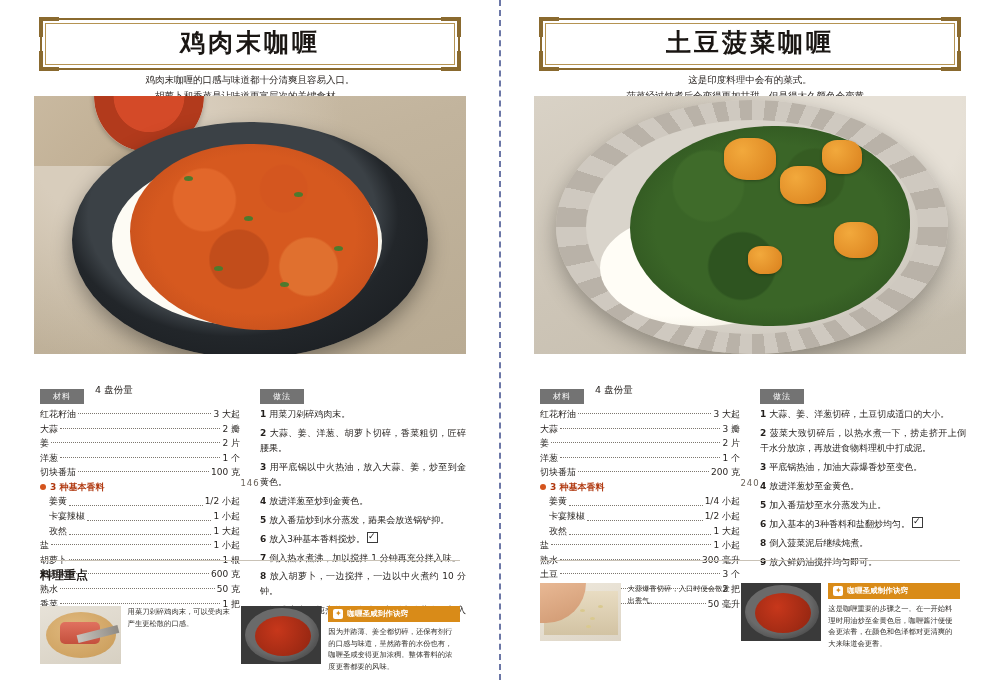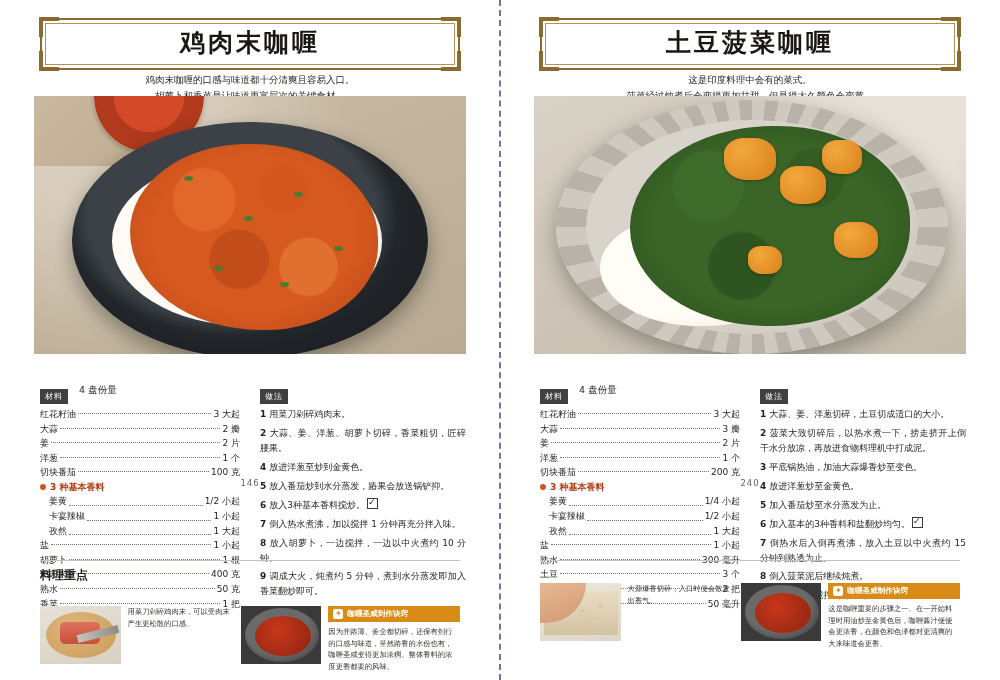--- a/index.html
+++ b/index.html
@@ -95,22 +95,22 @@
      background:
        radial-gradient(circle at 28% 30%, #3f6b2a 0 14%, rgba(0,0,0,0) 15%),
        radial-gradient(circle at 66% 26%, #355c22 0 12%, rgba(0,0,0,0) 13%),
        radial-gradient(circle at 40% 70%, #2e5420 0 15%, rgba(0,0,0,0) 16%),
        radial-gradient(ellipse at 50% 50%, #3a6527 0 58%, #27481b 100%);}
   .potato{position:absolute;border-radius:38% 42% 40% 44%;
      background:radial-gradient(circle at 35% 30%,#f2a93c,#d97f1c);box-shadow:0 1px 3px rgba(0,0,0,.3);}
 
   
   .tag{
-    display:inline-block;background:#404040;color:#fff;font-size:8px;
-    padding:2px 5px;letter-spacing:1px;vertical-align:middle;margin-top:17px;
+    display:inline-block;background:#737373;color:#fff;font-size:8px;
+    padding:2px 13px;letter-spacing:1px;vertical-align:middle;margin-top:17px;
   }
   .ing{
     position:absolute;left:40px;top:372px;width:200px;
   }
   .ing .head{margin-bottom:3px;}
   .ing .head .srv{font-size:9.5px;margin-left:6px;}
   .ing ul{list-style:none;margin:0;padding:0;}
   .ing li{
     display:flex;align-items:baseline;font-size:9px;line-height:1.62;
     white-space:nowrap;
@@ -274,21 +274,21 @@
             <span class="amt">1 小起</span>
           </li>
           <li>
             <span class="nm">胡萝卜</span>
             <span class="dots"></span>
             <span class="amt">1 根</span>
           </li>
           <li>
             <span class="nm">鸡肉末</span>
             <span class="dots"></span>
-            <span class="amt">400 克</span>
+            <span class="amt">600 克</span>
           </li>
           <li>
             <span class="nm">熟水</span>
             <span class="dots"></span>
             <span class="amt">50 克</span>
           </li>
           <li>
             <span class="nm">香菜</span>
             <span class="dots"></span>
             <span class="amt">1 把</span>
@@ -296,20 +296,21 @@
         </ul>
     </div>
 
     <div class="steps">
       <div class="head">
         <span class="tag">做法</span>
       </div>
       <ol id="st-l">
           <li><span class="n">1</span><span>用菜刀剁碎鸡肉末。</span></li>
           <li><span class="n">2</span><span>大蒜、姜、洋葱、胡萝卜切碎，香菜粗切，匠碎腰果。</span></li>
+          <li><span class="n">3</span><span>用平底锅以中火热油，放入大蒜、姜，炒至到金黄色。</span></li>
           <li><span class="n">4</span><span>放进洋葱至炒到金黄色。</span></li>
           <li><span class="n">5</span><span>放入番茄炒到水分蒸发，蹖果会放送锅铲抑。</span></li>
           <li><span class="n">6</span><span>放入3种基本香料搅炒。</span><span class="chk"></span></li>
           <li><span class="n">7</span><span>倒入热水煮沸，加以搅拌 1 分钟再充分拌入味。</span></li>
           <li><span class="n">8</span><span>放入胡萝卜，一边搅拌，一边以中火煮约 10 分钟。</span></li>
           <li><span class="n">9</span><span>调成大火，炖煮约 5 分钟，煮到水分蒸发即加入香菜翻炒即可。</span></li>
         </ol>
     </div>
 
     <div class="bottom">
@@ -449,21 +450,20 @@
       <div class="head">
         <span class="tag">做法</span>
       </div>
       <ol id="st-r">
           <li><span class="n">1</span><span>大蒜、姜、洋葱切碎，土豆切成适口的大小。</span></li>
           <li><span class="n">2</span><span>菠菜大致切碎后，以热水煮一下，捞走挤开上倒干水分放凉，再放进食物料理机中打成泥。</span></li>
           <li><span class="n">3</span><span>平底锅热油，加油大蒜爆香炒至变色。</span></li>
           <li><span class="n">4</span><span>放进洋葱炒至金黄色。</span></li>
           <li><span class="n">5</span><span>加入番茄炒至水分蒸发为止。</span></li>
           <li><span class="n">6</span><span>加入基本的3种香料和盐翻炒均匀。</span><span class="chk"></span></li>
-          <li><span class="n">7</span><span>倒热水后入倒再煮沸，放入土豆以中火煮约 15 分钟到熟透为止。</span></li>
           <li><span class="n">8</span><span>倒入菠菜泥后继续炖煮。</span></li>
           <li><span class="n">9</span><span>放入鲜奶油搅拌均匀即可。</span></li>
         </ol>
     </div>
 
     <div class="bottom">
       <div class="divider"></div>
       <div class="bot-title"></div>
       <div class="bot-grid">
         <div class="bot-photo ph-garlic">

